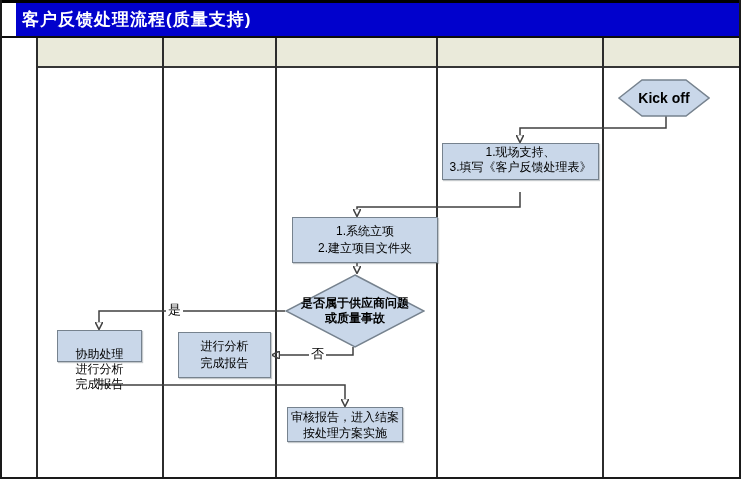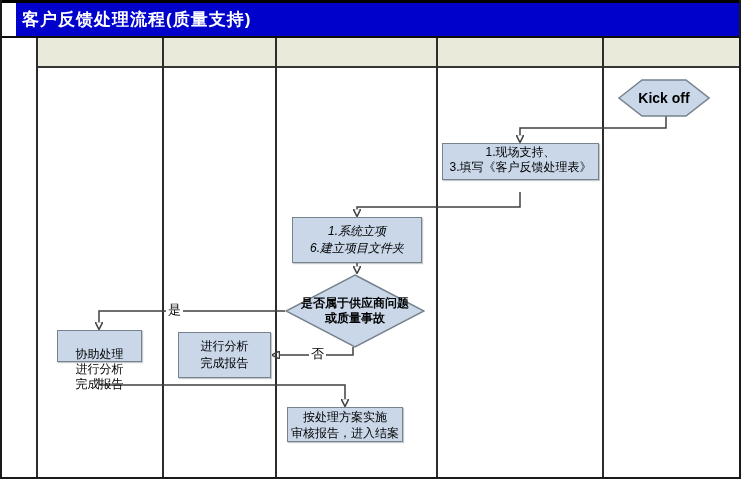--- a/index.html
+++ b/index.html
@@ -92,23 +92,23 @@
       <polygon points="1,19 24,1 68,1 91,19 68,37 24,37"></polygon>
     </svg>
     <div class="shape-label hex-label">Kick off</div>
   </div>
 
   <div class="abs node" style="left:442px;top:143px;width:157px;height:37px;line-height:15px;padding-top:1px;">
     <div>1.现场支持、</div>
     <div>3.填写《客户反馈处理表》</div>
   </div>
 
-  <div class="abs node" style="left:292px;top:217px;width:130px;height:46px;line-height:17px;padding-top:5px;font-style:italic;">
+  <div class="abs node" style="left:292px;top:217px;width:146px;height:46px;line-height:17px;padding-top:5px;">
     <div>1.系统立项</div>
-    <div>6.建立项目文件夹</div>
+    <div>2.建立项目文件夹</div>
   </div>
 
   <div class="abs shape-wrap" style="left:285px;top:274px;width:140px;height:74px;">
     <svg width="140" height="74" viewBox="0 0 140 74">
       <polygon points="70,1 139,37 70,73 1,37"></polygon>
     </svg>
     <div class="shape-label">
       <div>是否属于供应商问题</div>
       <div>或质量事故</div>
     </div>
@@ -119,20 +119,20 @@
     <div>进行分析</div>
     <div>完成报告</div>
   </div>
 
   <div class="abs node" style="left:178px;top:332px;width:93px;height:46px;line-height:17px;padding-top:5px;">
     <div>进行分析</div>
     <div>完成报告</div>
   </div>
 
   <div class="abs node" style="left:287px;top:407px;width:116px;height:35px;line-height:16px;padding-top:1px;">
+    <div>审核报告，进入结案</div>
     <div>按处理方案实施</div>
-    <div>审核报告，进入结案</div>
   </div>
 
   <div class="edge-label" style="left:166px;top:302px;">是</div>
   <div class="edge-label" style="left:309px;top:346px;">否</div>
 
 </div>
 
 </body></html>

